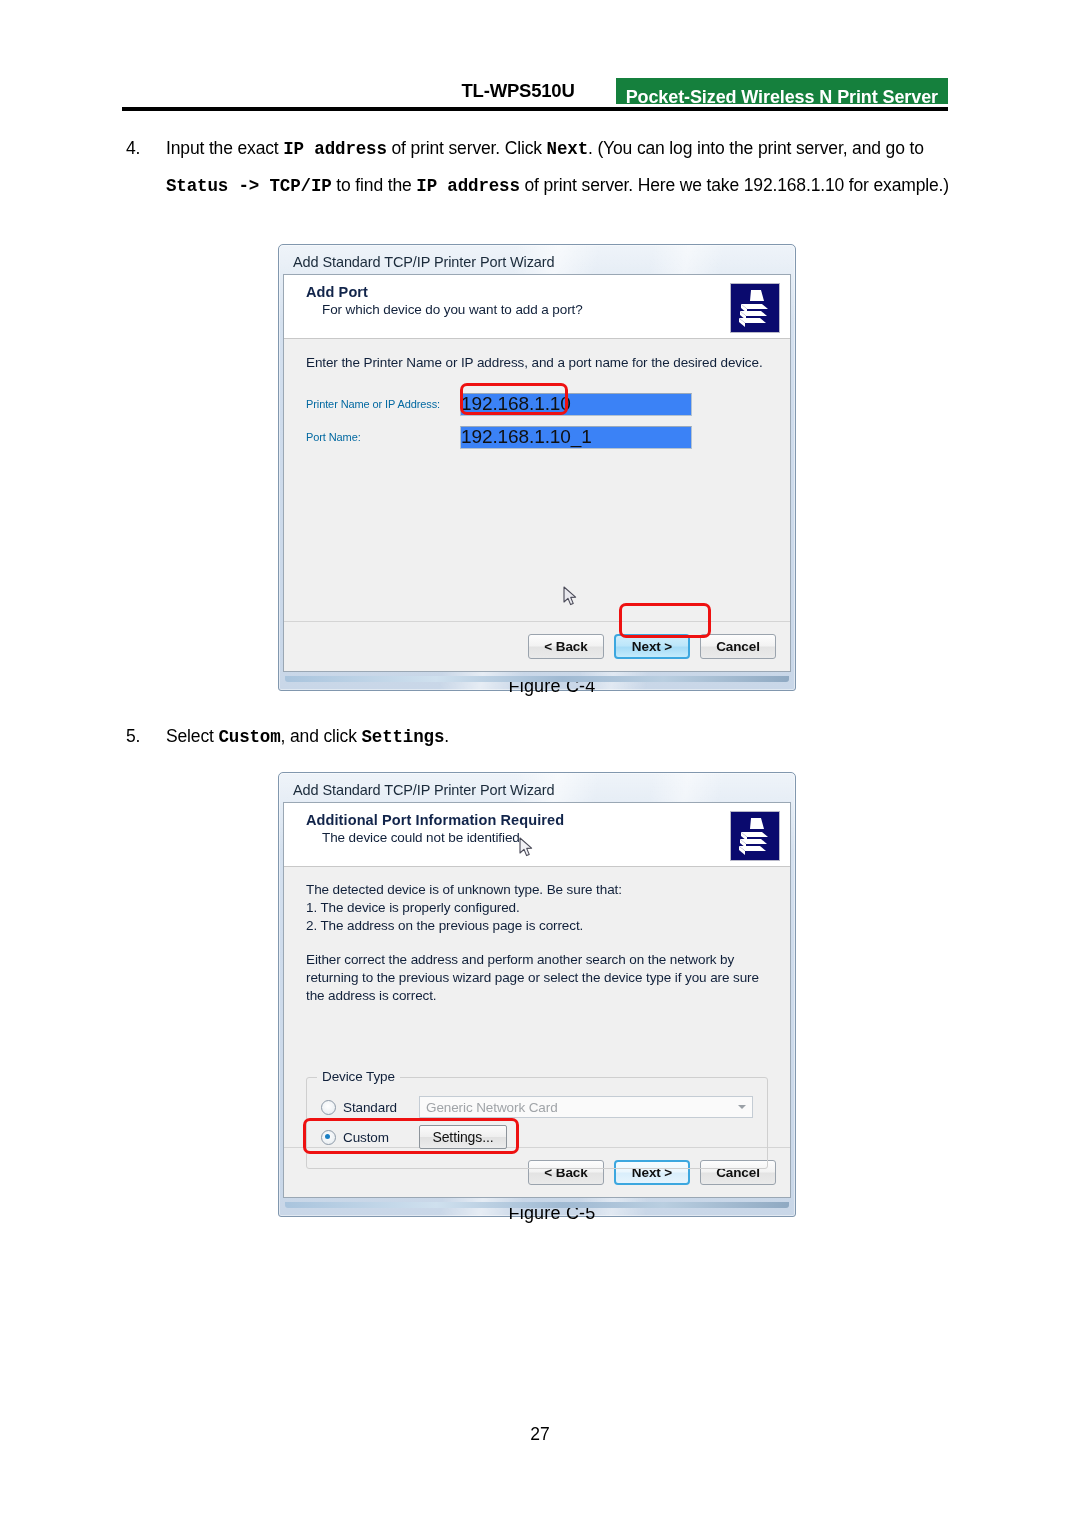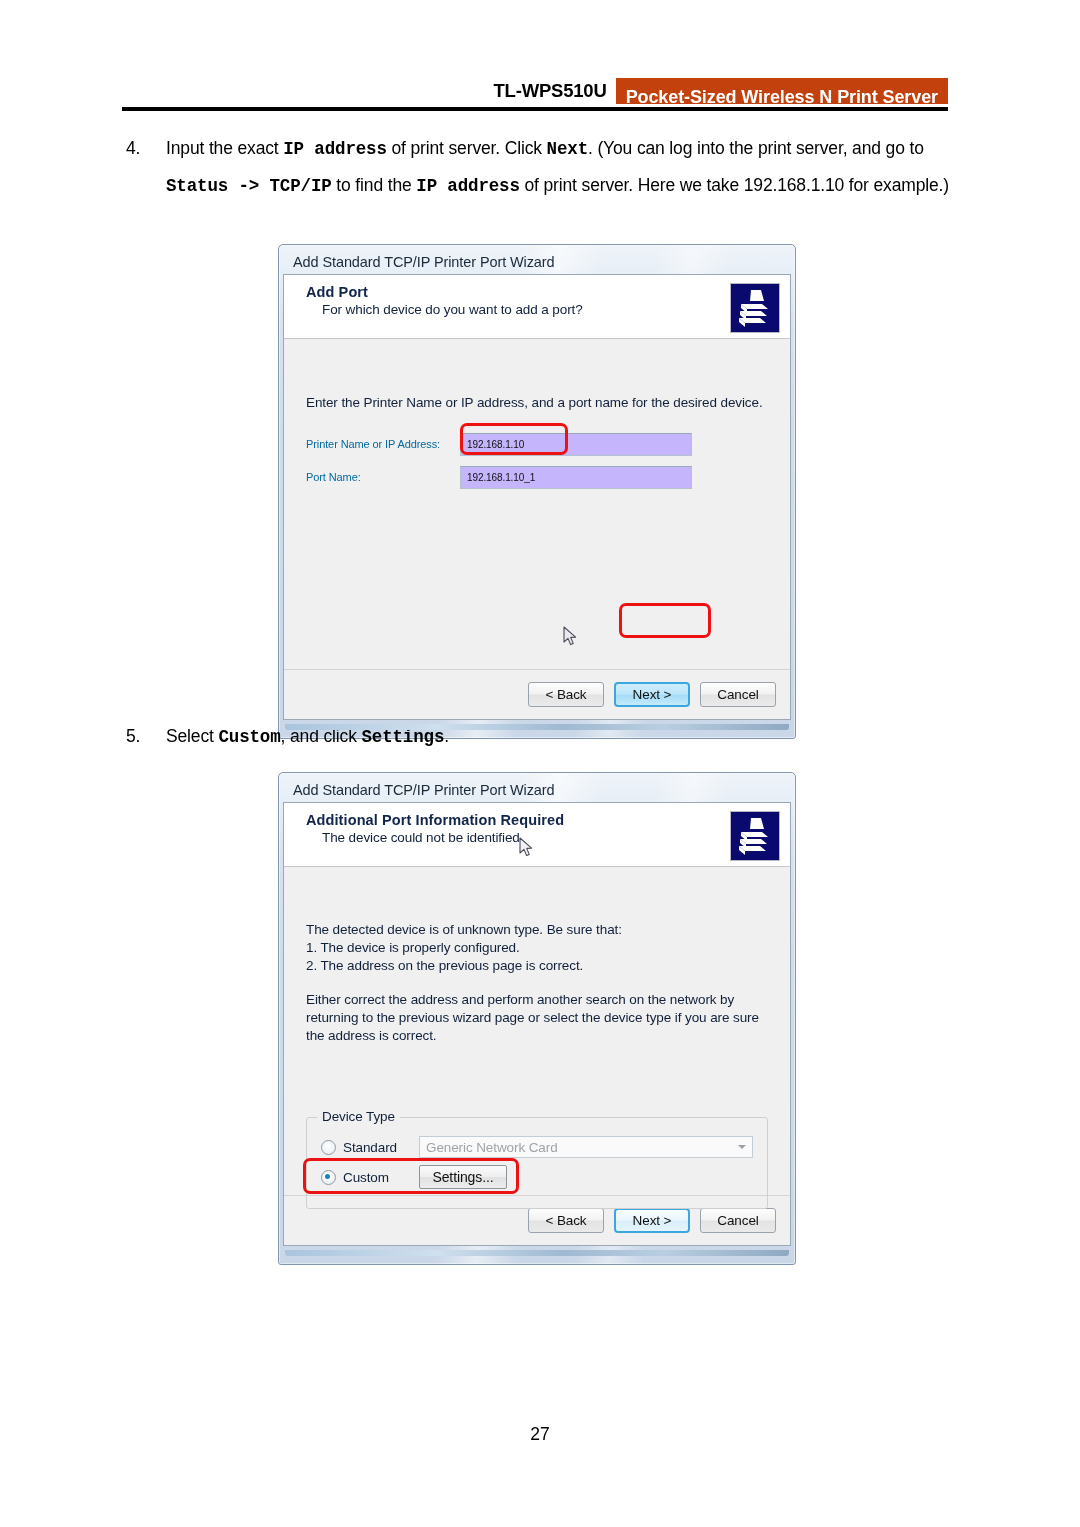--- a/index.html
+++ b/index.html
@@ -33,29 +33,30 @@
   .hdr-model {
     font-size: 18.5px;
     font-weight: bold;
     letter-spacing: -0.2px;
     color: #000;
     padding-right: 9px;
     align-self: center;
     white-space: nowrap;
   }
   .hdr-tagline {
-    background: #c2410c;
+    background: #15803d;
     color: #fff;
     font-size: 18px;
     font-weight: bold;
     letter-spacing: -0.1px;
     padding: 16px 10px 4px 10px;
     white-space: nowrap;
     display: flex;
     align-items: center;
+    margin-left: 32px;
   }
   .hdr-rule {
     position: absolute;
     left: 0;
     top: 29px;
     width: 826px;
     height: 4px;
     background: #000;
   }
 
@@ -151,48 +152,47 @@
     background: #0a0a6e;
     border: 1px solid #b8b8c8;
   }
 
   .win-content {
     padding: 16px 22px 0 22px;
     font-size: 13.5px;
     color: #10203a;
     letter-spacing: -0.1px;
     position: relative;
-    margin-top: 40px;
   }
   .content-intro { margin-bottom: 22px; }
 
   .field-row {
     display: flex;
     align-items: center;
     margin-bottom: 9px;
     height: 24px;
   }
   .field-label {
     width: 154px;
     flex: none;
     font-size: 11px;
     color: #0369a1;
   }
   .field-input {
     width: 232px;
     height: 23px;
     box-sizing: border-box;
-    background: #c4b5fd;
+    background: #3b82f6;
     border: 1px solid #b4c2cf;
     border-top-color: #9aa9ba;
-    font-size: 10px;
+    font-size: 19px;
     color: #101010;
     display: flex;
     align-items: center;
-    padding-left: 6px;
+    padding-left: 0;
   }
 
   
   .redbox {
     position: absolute;
     border: 3px solid #ee1111;
     border-radius: 7px;
     box-sizing: border-box;
     z-index: 30;
     pointer-events: none;
@@ -201,26 +201,27 @@
   
   .cursor-arrow {
     position: absolute;
     width: 15px;
     height: 22px;
     z-index: 25;
   }
 
   .win-footer {
     border-top: 1px solid #d4d4d4;
-    margin-top: 16px;
+    margin-top: 8px;
     padding: 12px 14px 12px 0;
     display: flex;
     justify-content: flex-end;
     gap: 10px;
     background: #f0f0f0;
+    font-weight: bold;
   }
   .win-btn {
     width: 76px;
     height: 25px;
     box-sizing: border-box;
     border: 1px solid #9aa3ad;
     border-radius: 3px;
     background: linear-gradient(180deg,#fdfdfd 0%,#f2f2f2 48%,#e3e3e3 52%,#eaeaea 100%);
     font-size: 13.5px;
     color: #101010;

